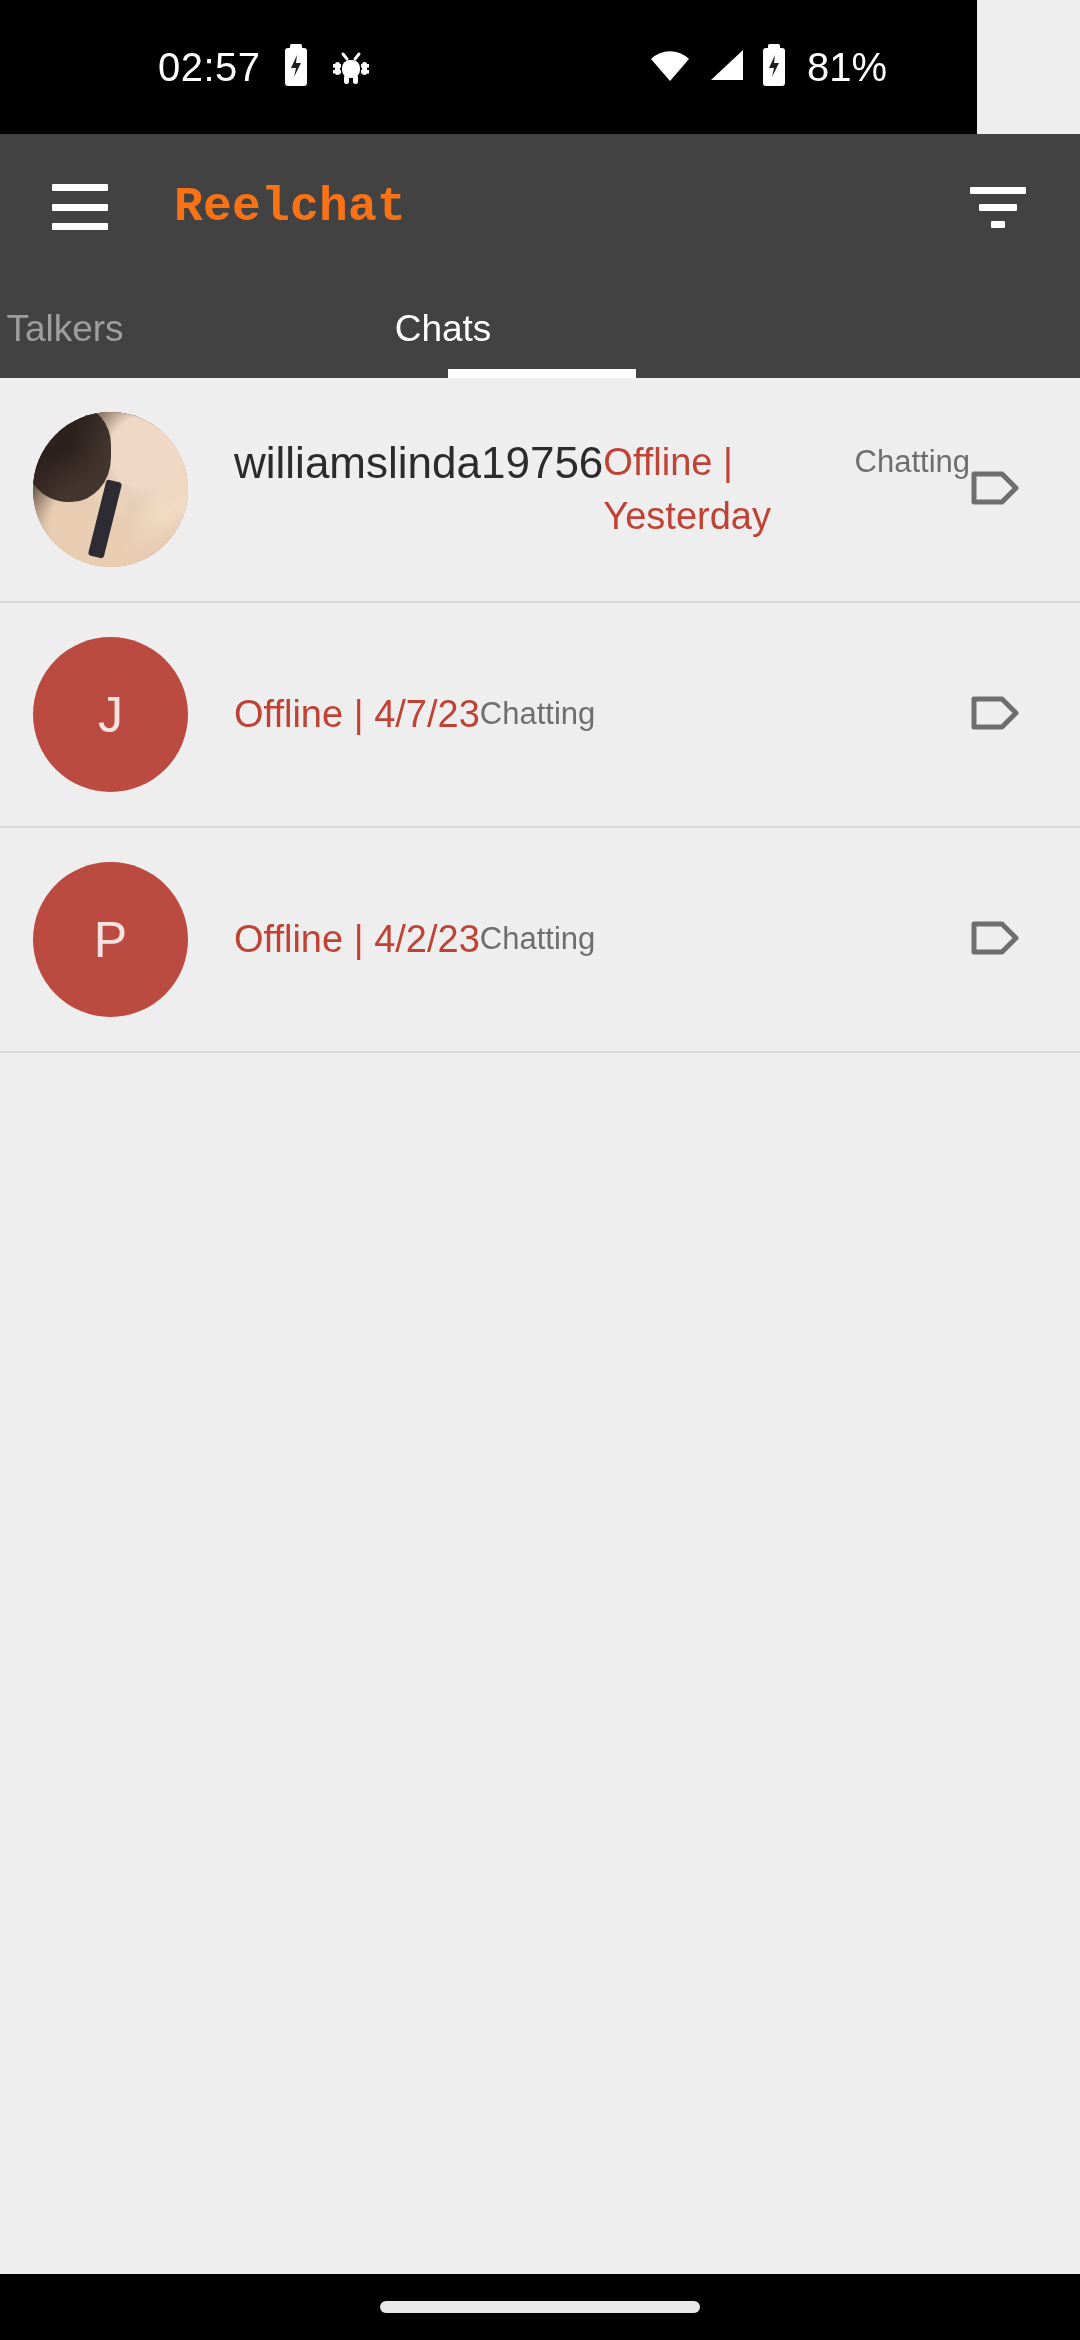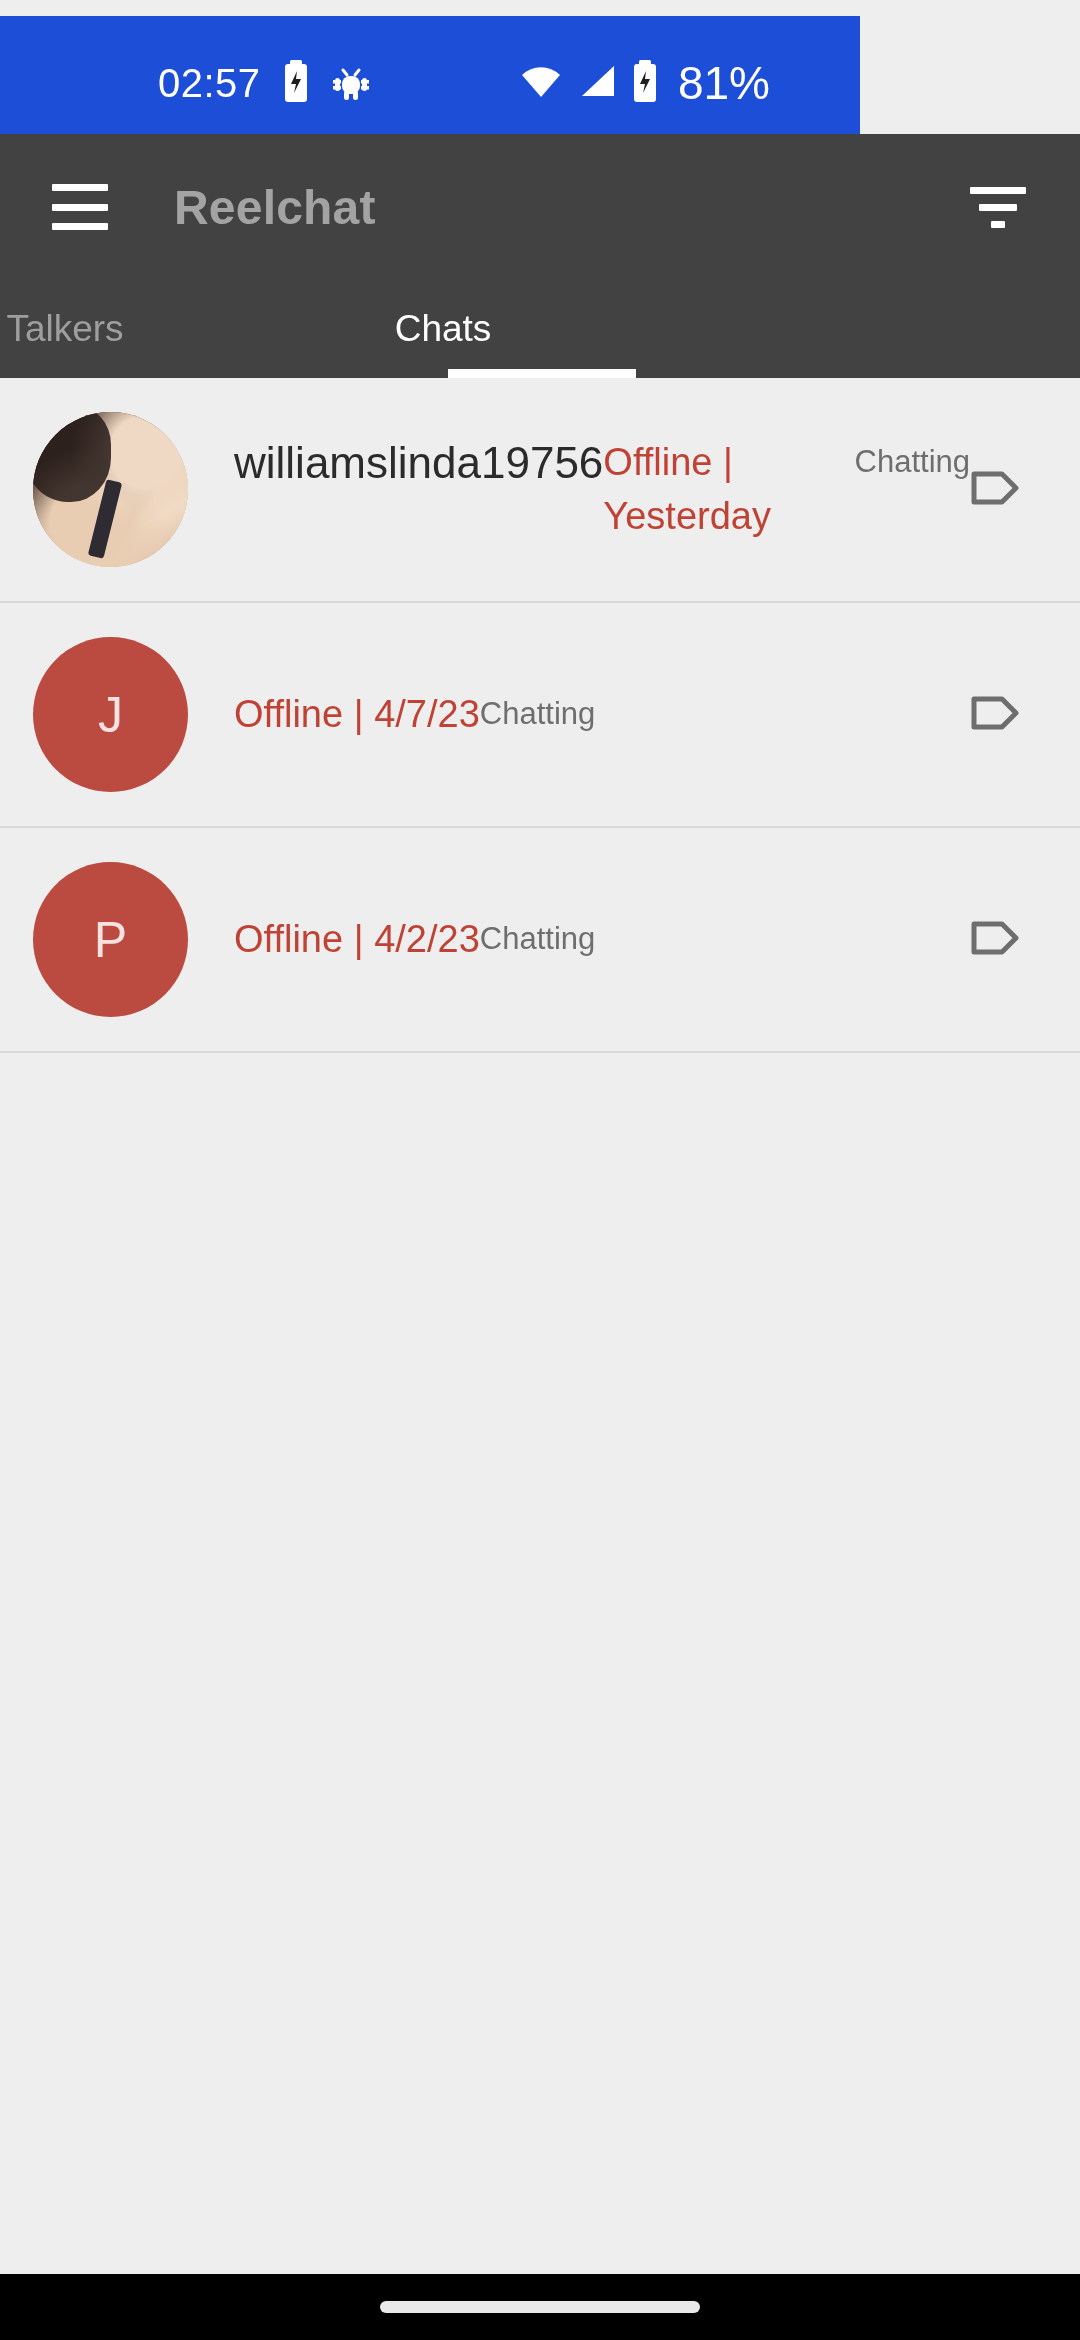--- a/index.html
+++ b/index.html
@@ -6,48 +6,49 @@
   html, body {
     width:1080px; height:2340px;
     font-family:"Liberation Sans", sans-serif;
     background:#000;
     overflow:hidden;
   }
   .phone { position:relative; width:1080px; height:2340px; background:#eeeeee; }
 
   
   .statusbar {
-    position:absolute; top:16px; left:0; width:860px; height:134px;
-    background:#1d4ed8; color:#ffffff;
+    position:absolute; top:0; left:0; width:977px; height:134px;
+    background:#000000; color:#ffffff;
     display:flex; align-items:center;
   }
   .sb-left { display:flex; align-items:center; gap:22px; margin-left:158px; }
   .sb-clock { font-size:40px; letter-spacing:0.5px; font-weight:400; }
   .sb-right { display:flex; align-items:center; gap:16px; margin-left:auto; margin-right:90px; }
-  .sb-pct { font-size:46px; font-weight:400; margin-left:4px; }
+  .sb-pct { font-size:40px; font-weight:400; margin-left:4px; }
   .ic { display:block; }
 
   
   .appbar {
     position:absolute; top:134px; left:0; width:1080px; height:244px;
     background:#424242;
   }
   .appbar-top {
     position:absolute; top:0; left:0; width:1080px; height:146px;
     display:flex; align-items:center;
   }
   .menu-btn {
     width:56px; height:46px; margin-left:52px;
     display:flex; flex-direction:column; justify-content:space-between;
     cursor:pointer;
   }
   .menu-btn span { display:block; width:56px; height:7px; background:#ffffff; border-radius:1px; }
   .app-title {
-    margin-left:66px; color:#a3a3a3; font-size:48px; font-weight:700;
+    margin-left:66px; color:#f97316; font-size:48px; font-weight:700;
     letter-spacing:0.2px;
+    font-family:Liberation Mono, monospace;
   }
   .filter-btn {
     margin-left:auto; margin-right:54px;
     width:56px; height:46px;
     display:flex; flex-direction:column; align-items:center; gap:10px;
     cursor:pointer; padding-top:3px;
   }
   .filter-btn i { display:block; height:7px; background:#ffffff; border-radius:1px; }
   .filter-btn i:nth-child(1){ width:56px; }
   .filter-btn i:nth-child(2){ width:38px; }

